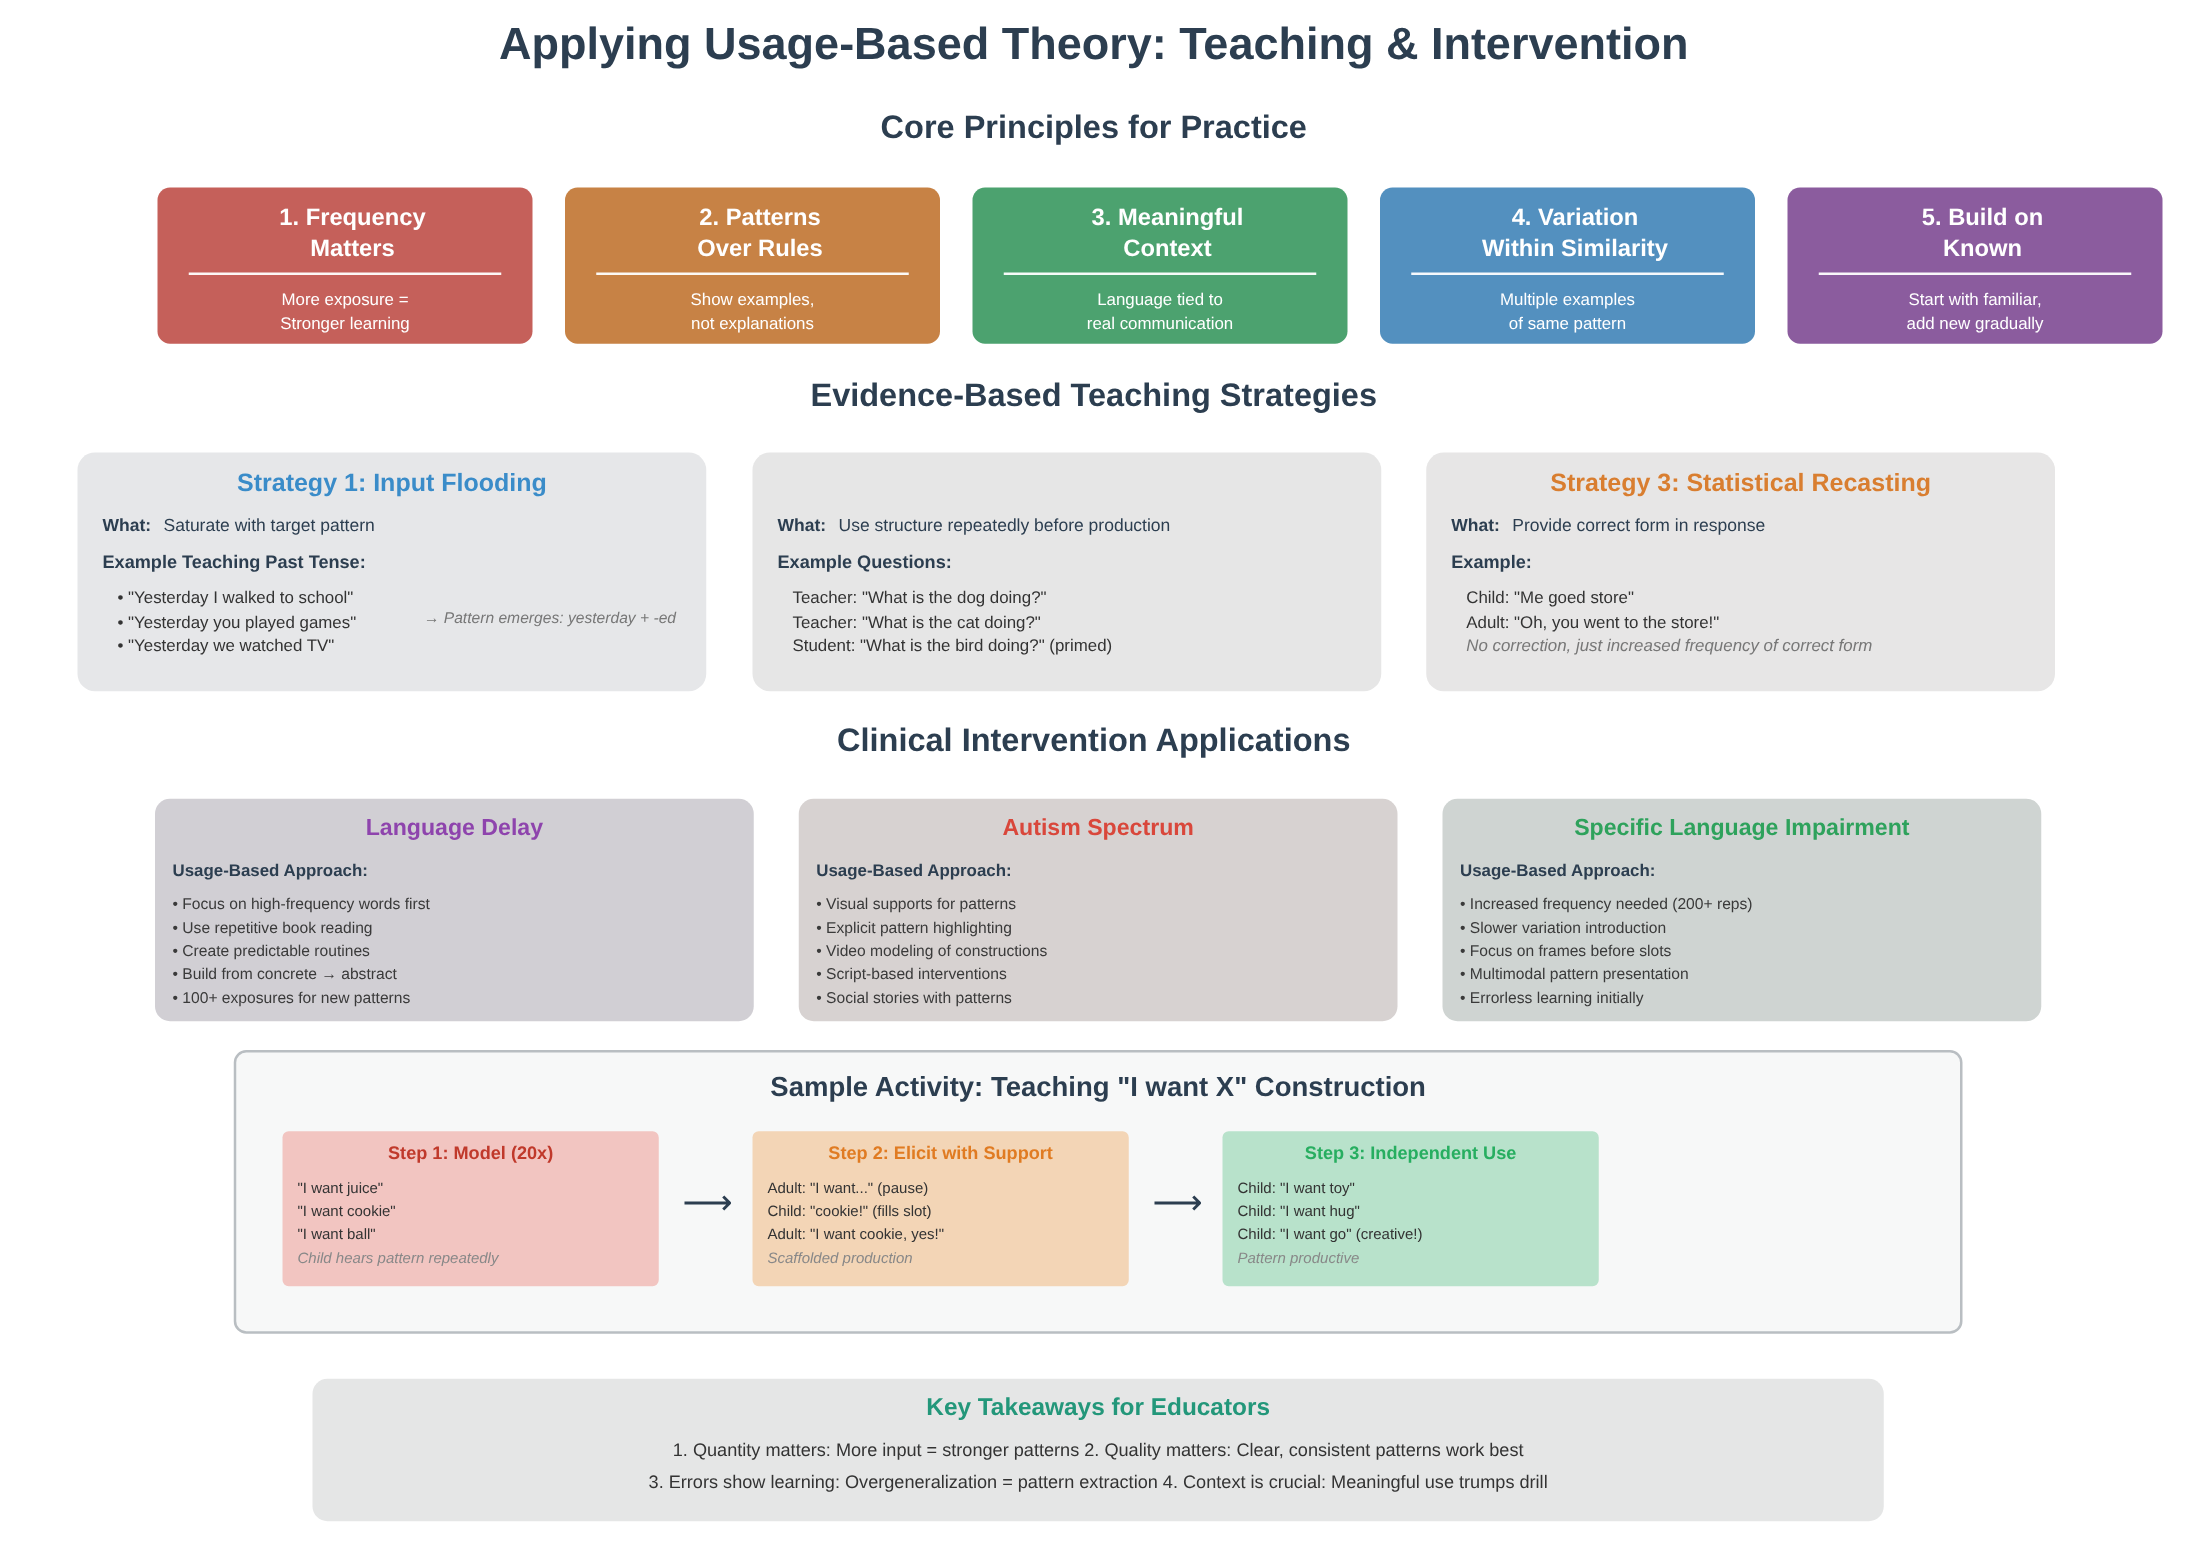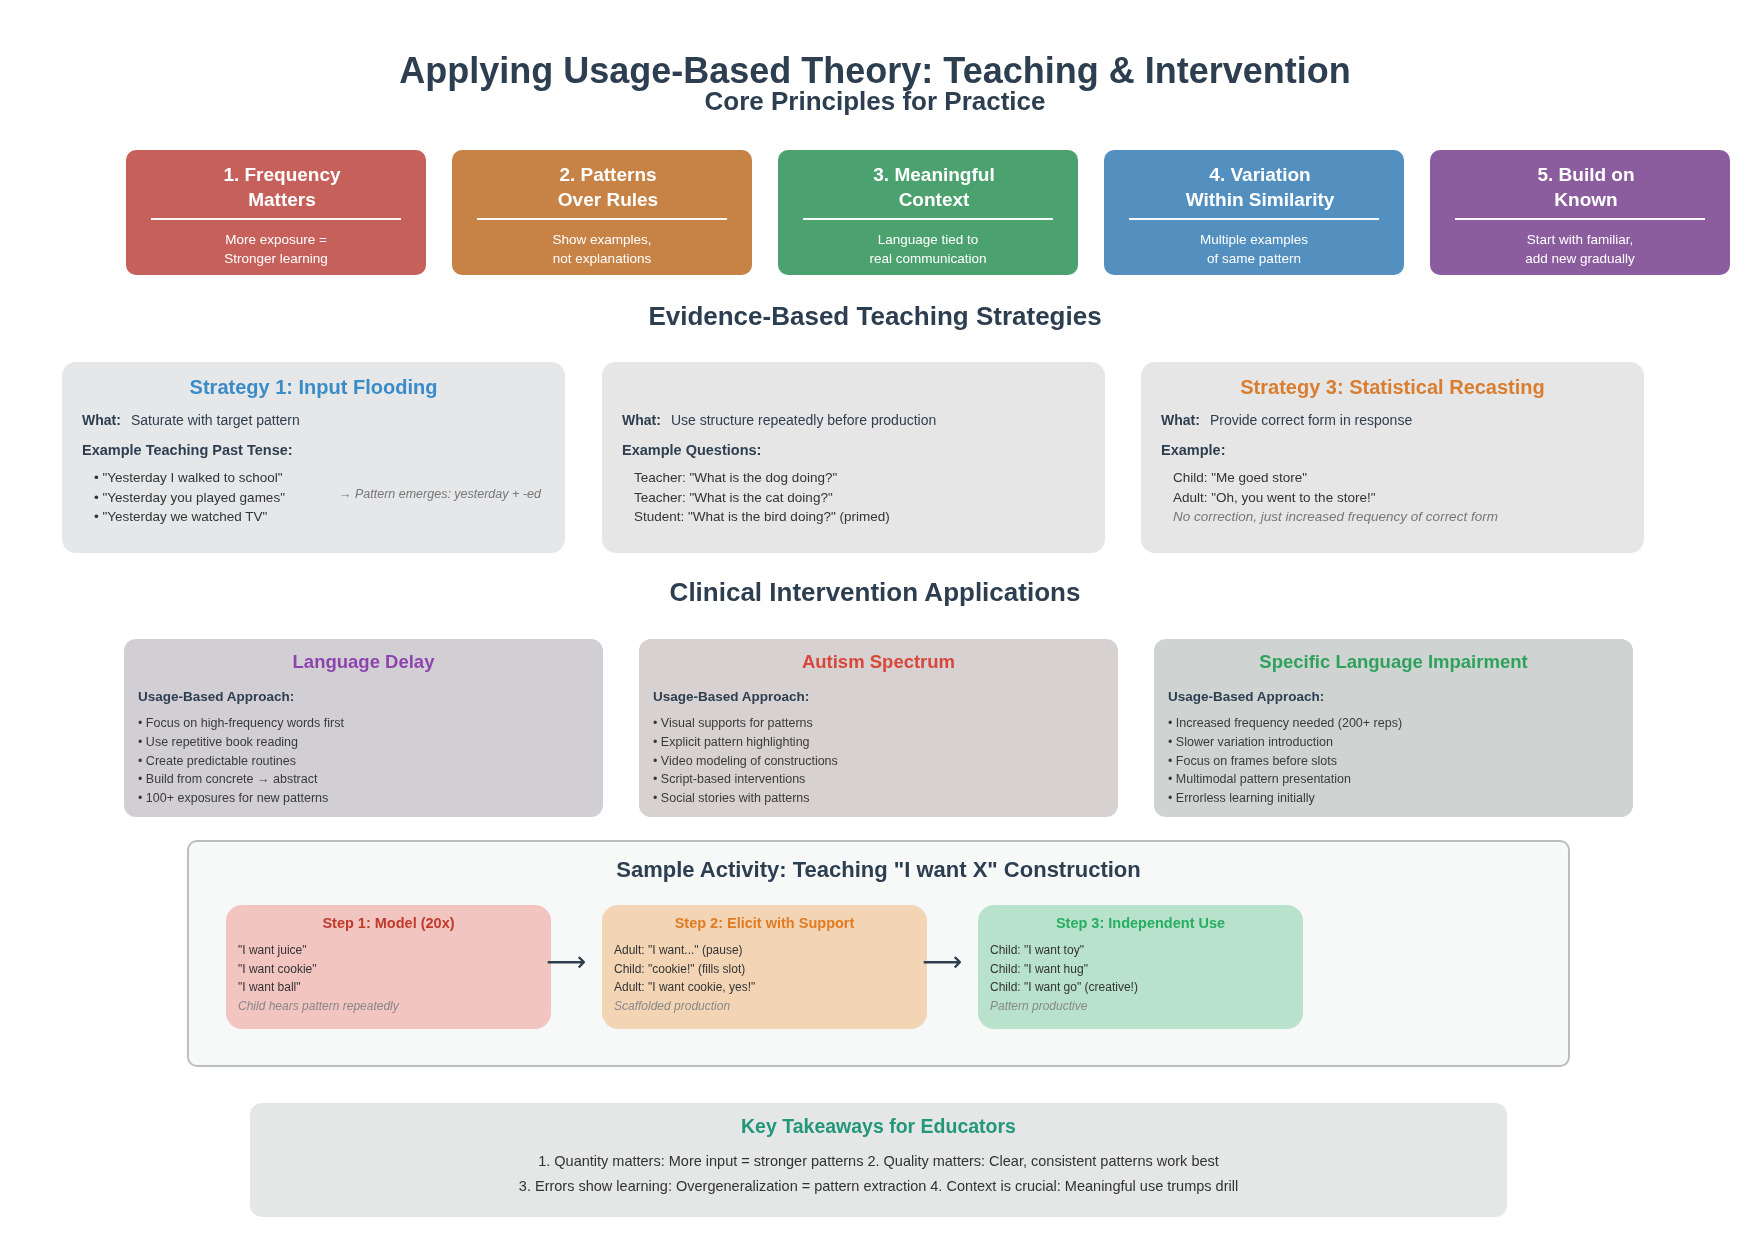--- a/index.html
+++ b/index.html
@@ -1,19 +1,19 @@
 <!DOCTYPE html>
 <html><head>
 <meta charset="utf-8">
 <style>
   * { box-sizing: border-box; margin: 0; padding: 0; }
   html, body { width: 1750px; height: 1250px; background: #ffffff; overflow: hidden; }
   body { position: relative; font-family: "Liberation Sans", "DejaVu Sans", sans-serif; color: #2c3e50; }
   .abs { position: absolute; }
-  .h-main { left: 0; width: 1750px; top: 14px; text-align: center; font-size: 36px; font-weight: bold; color: #2c3e50; margin-top: 36px; }
+  .h-main { left: 0; width: 1750px; top: 14px; text-align: center; font-size: 36px; font-weight: bold; color: #2c3e50; }
   .h-sec { left: 0; width: 1750px; text-align: center; font-size: 26px; font-weight: bold; color: #2c3e50; }
 
   
   .principle { top: 150px; width: 300px; height: 125px; border-radius: 10px; color: #fff; text-align: center; }
   .principle .pt { position: absolute; top: 12px; left: 0; width: 100%; font-size: 19px; font-weight: bold; line-height: 25px; white-space: pre-line; padding-left: 12px; }
   .principle .pl { position: absolute; top: 68px; left: 25px; width: 250px; height: 2px; background: #fff; opacity: 0.95; }
   .principle .pd { position: absolute; top: 80px; left: 0; width: 100%; font-size: 13.5px; line-height: 19px; white-space: pre-line; }
 
   
   .strategy { top: 362px; width: 503px; height: 191px; border-radius: 14px; }
@@ -27,21 +27,21 @@
 
   
   .clinical { top: 639px; width: 479px; height: 178px; border-radius: 12px; }
   .clinical .ct { position: absolute; top: 12px; left: 0; width: 100%; text-align: center; font-size: 18.5px; font-weight: bold; }
   .clinical .cl { position: absolute; top: 50px; left: 14px; font-size: 13.5px; font-weight: bold; color: #2c3e50; }
   .clinical ul { position: absolute; top: 75px; left: 14px; list-style: none; font-size: 12.5px; line-height: 18.8px; color: #3a3a3a; }
 
   
   .activity { left: 187px; top: 840px; width: 1383px; height: 227px; border: 2px solid #b9bec2; border-radius: 10px; background: #f7f8f8; }
   .activity .at { position: absolute; top: 15px; left: 0; width: 100%; text-align: center; font-size: 22px; font-weight: bold; color: #2c3e50; }
-  .step { top: 63px; width: 325px; height: 124px; border-radius: 16px; }
+  .step { top: 63px; width: 301px; height: 124px; border-radius: 5px; }
   .step .stt { position: absolute; top: 10px; left: 0; width: 100%; text-align: center; font-size: 14.5px; font-weight: bold; }
   .step .sl { position: absolute; top: 36px; left: 12px; font-size: 12px; line-height: 18.5px; color: #333; }
   .step .sn { font-style: italic; color: #888; }
   .arrow { top: 103px; font-size: 28px; color: #2c3e50; width: 42px; text-align: center; }
 
   
   .takeaways { left: 250px; top: 1103px; width: 1257px; height: 114px; border-radius: 12px; background: #e5e6e6; }
   .takeaways .tt { position: absolute; top: 12px; left: 0; width: 100%; text-align: center; font-size: 19.5px; font-weight: bold; color: #23977a; }
   .takeaways .tl { position: absolute; left: 0; width: 100%; text-align: center; font-size: 14.5px; color: #333; }
 </style>

